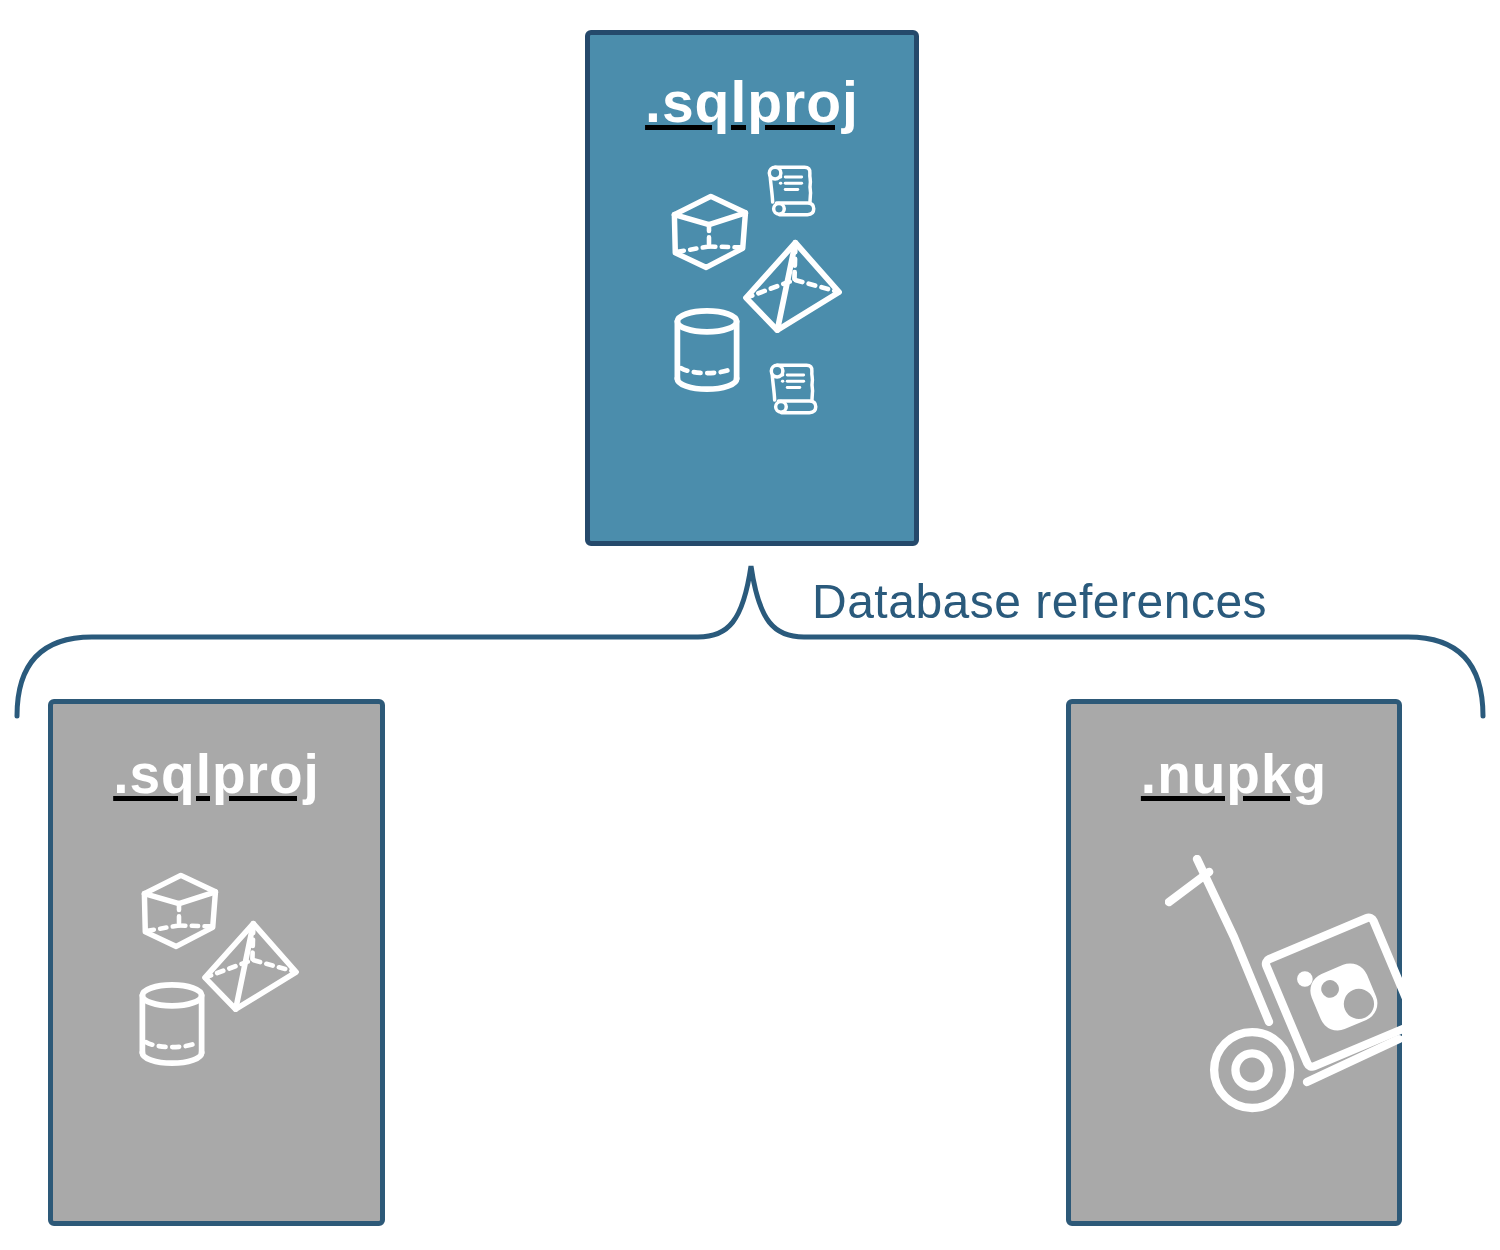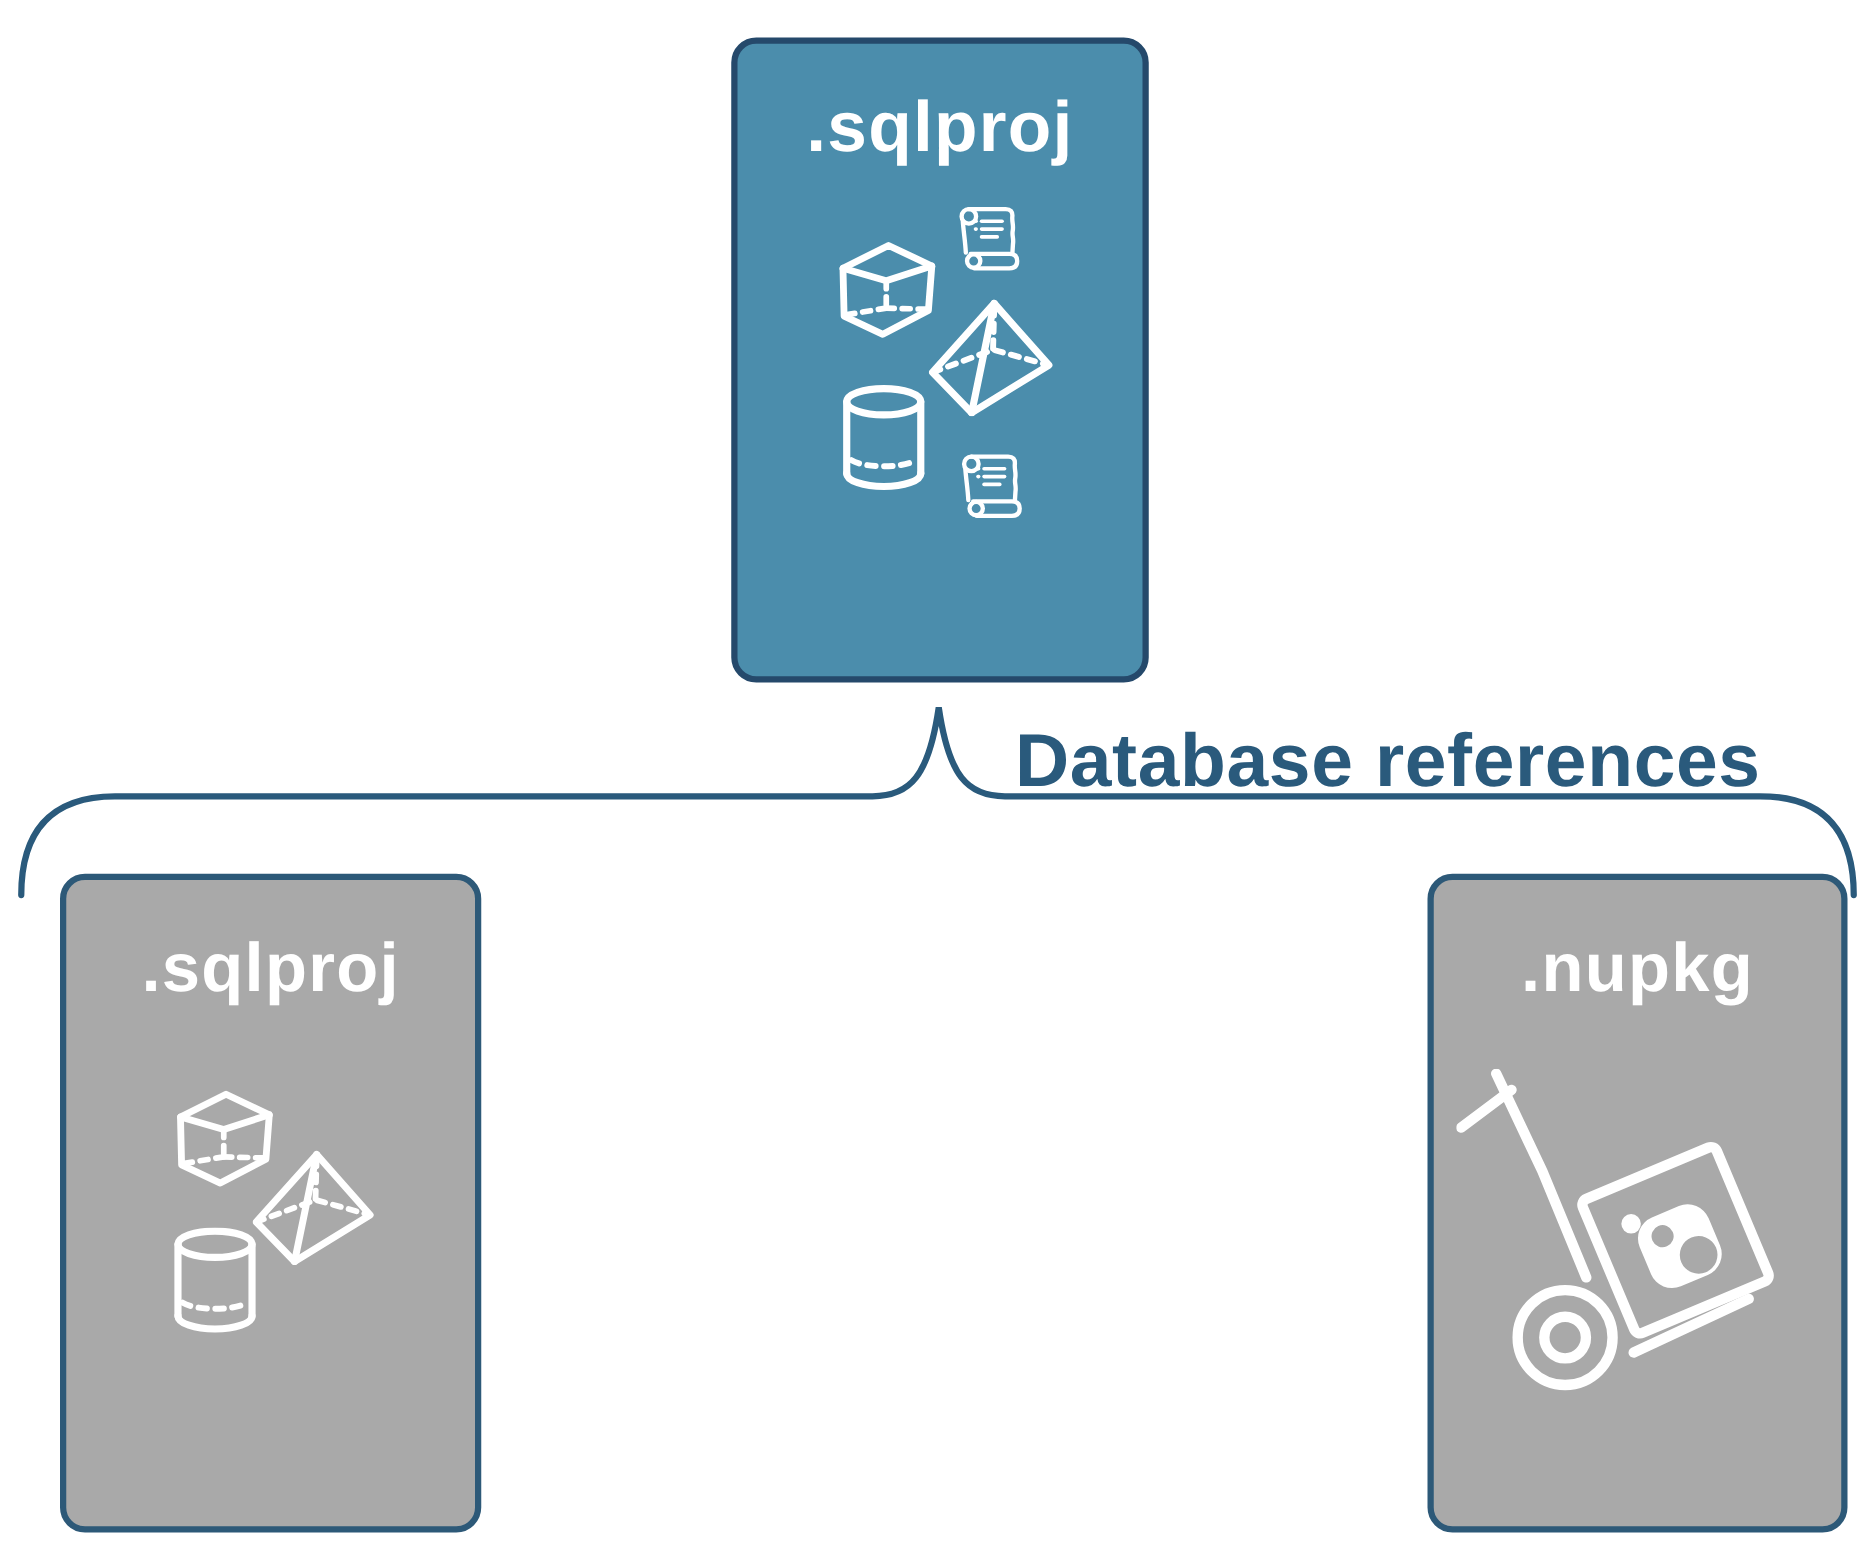--- a/index.html
+++ b/index.html
@@ -1,28 +1,28 @@
 <!DOCTYPE html>
 <html><head>
 <meta charset="utf-8">
 <style>
   html,body{margin:0;padding:0;background:#fff;}
   body{font-family:"Liberation Sans", sans-serif;}
   .canvas{position:relative;width:1500px;height:1250px;background:#fff;overflow:hidden;}
-  .node{position:absolute;box-sizing:border-box;border-radius:20px;}
+  .node{position:absolute;box-sizing:border-box;border-radius:6px;text-decoration:underline;}
   .node-root{left:585px;top:30px;width:334px;height:516px;background:#4b8dac;border:5px solid #25496b;}
   .node-child{top:699px;width:337px;height:527px;background:#a9a9a9;border:5px solid #2d5978;}
   #child-sqlproj{left:48px;}
   #child-dacpac{left:583px;}
-  #child-nupkg{left:1142px;width:336px;}
+  #child-nupkg{left:1066px;width:336px;}
   .node-label{display:block;text-align:center;color:#ffffff;font-weight:bold;
               font-size:57px;margin-top:34px;letter-spacing:1px;}
   .node-child .node-label{font-size:55px;margin-top:38px;}
   .icon-svg{position:absolute;pointer-events:none;}
-  .connector-label{position:absolute;left:812px;top:574px;font-size:60px;font-weight:bold;
+  .connector-label{position:absolute;left:812px;top:574px;font-size:48px;font-weight:normal;
                    color:#2a5a7c;letter-spacing:0.5px;white-space:nowrap;}
   .brace-svg{position:absolute;left:0;top:550px;}
   .defs-hidden{position:absolute;width:0;height:0;overflow:hidden;}
 </style>
 </head>
 <body>
 
 <div class="canvas">
 
   <svg class="defs-hidden" aria-hidden="true">

